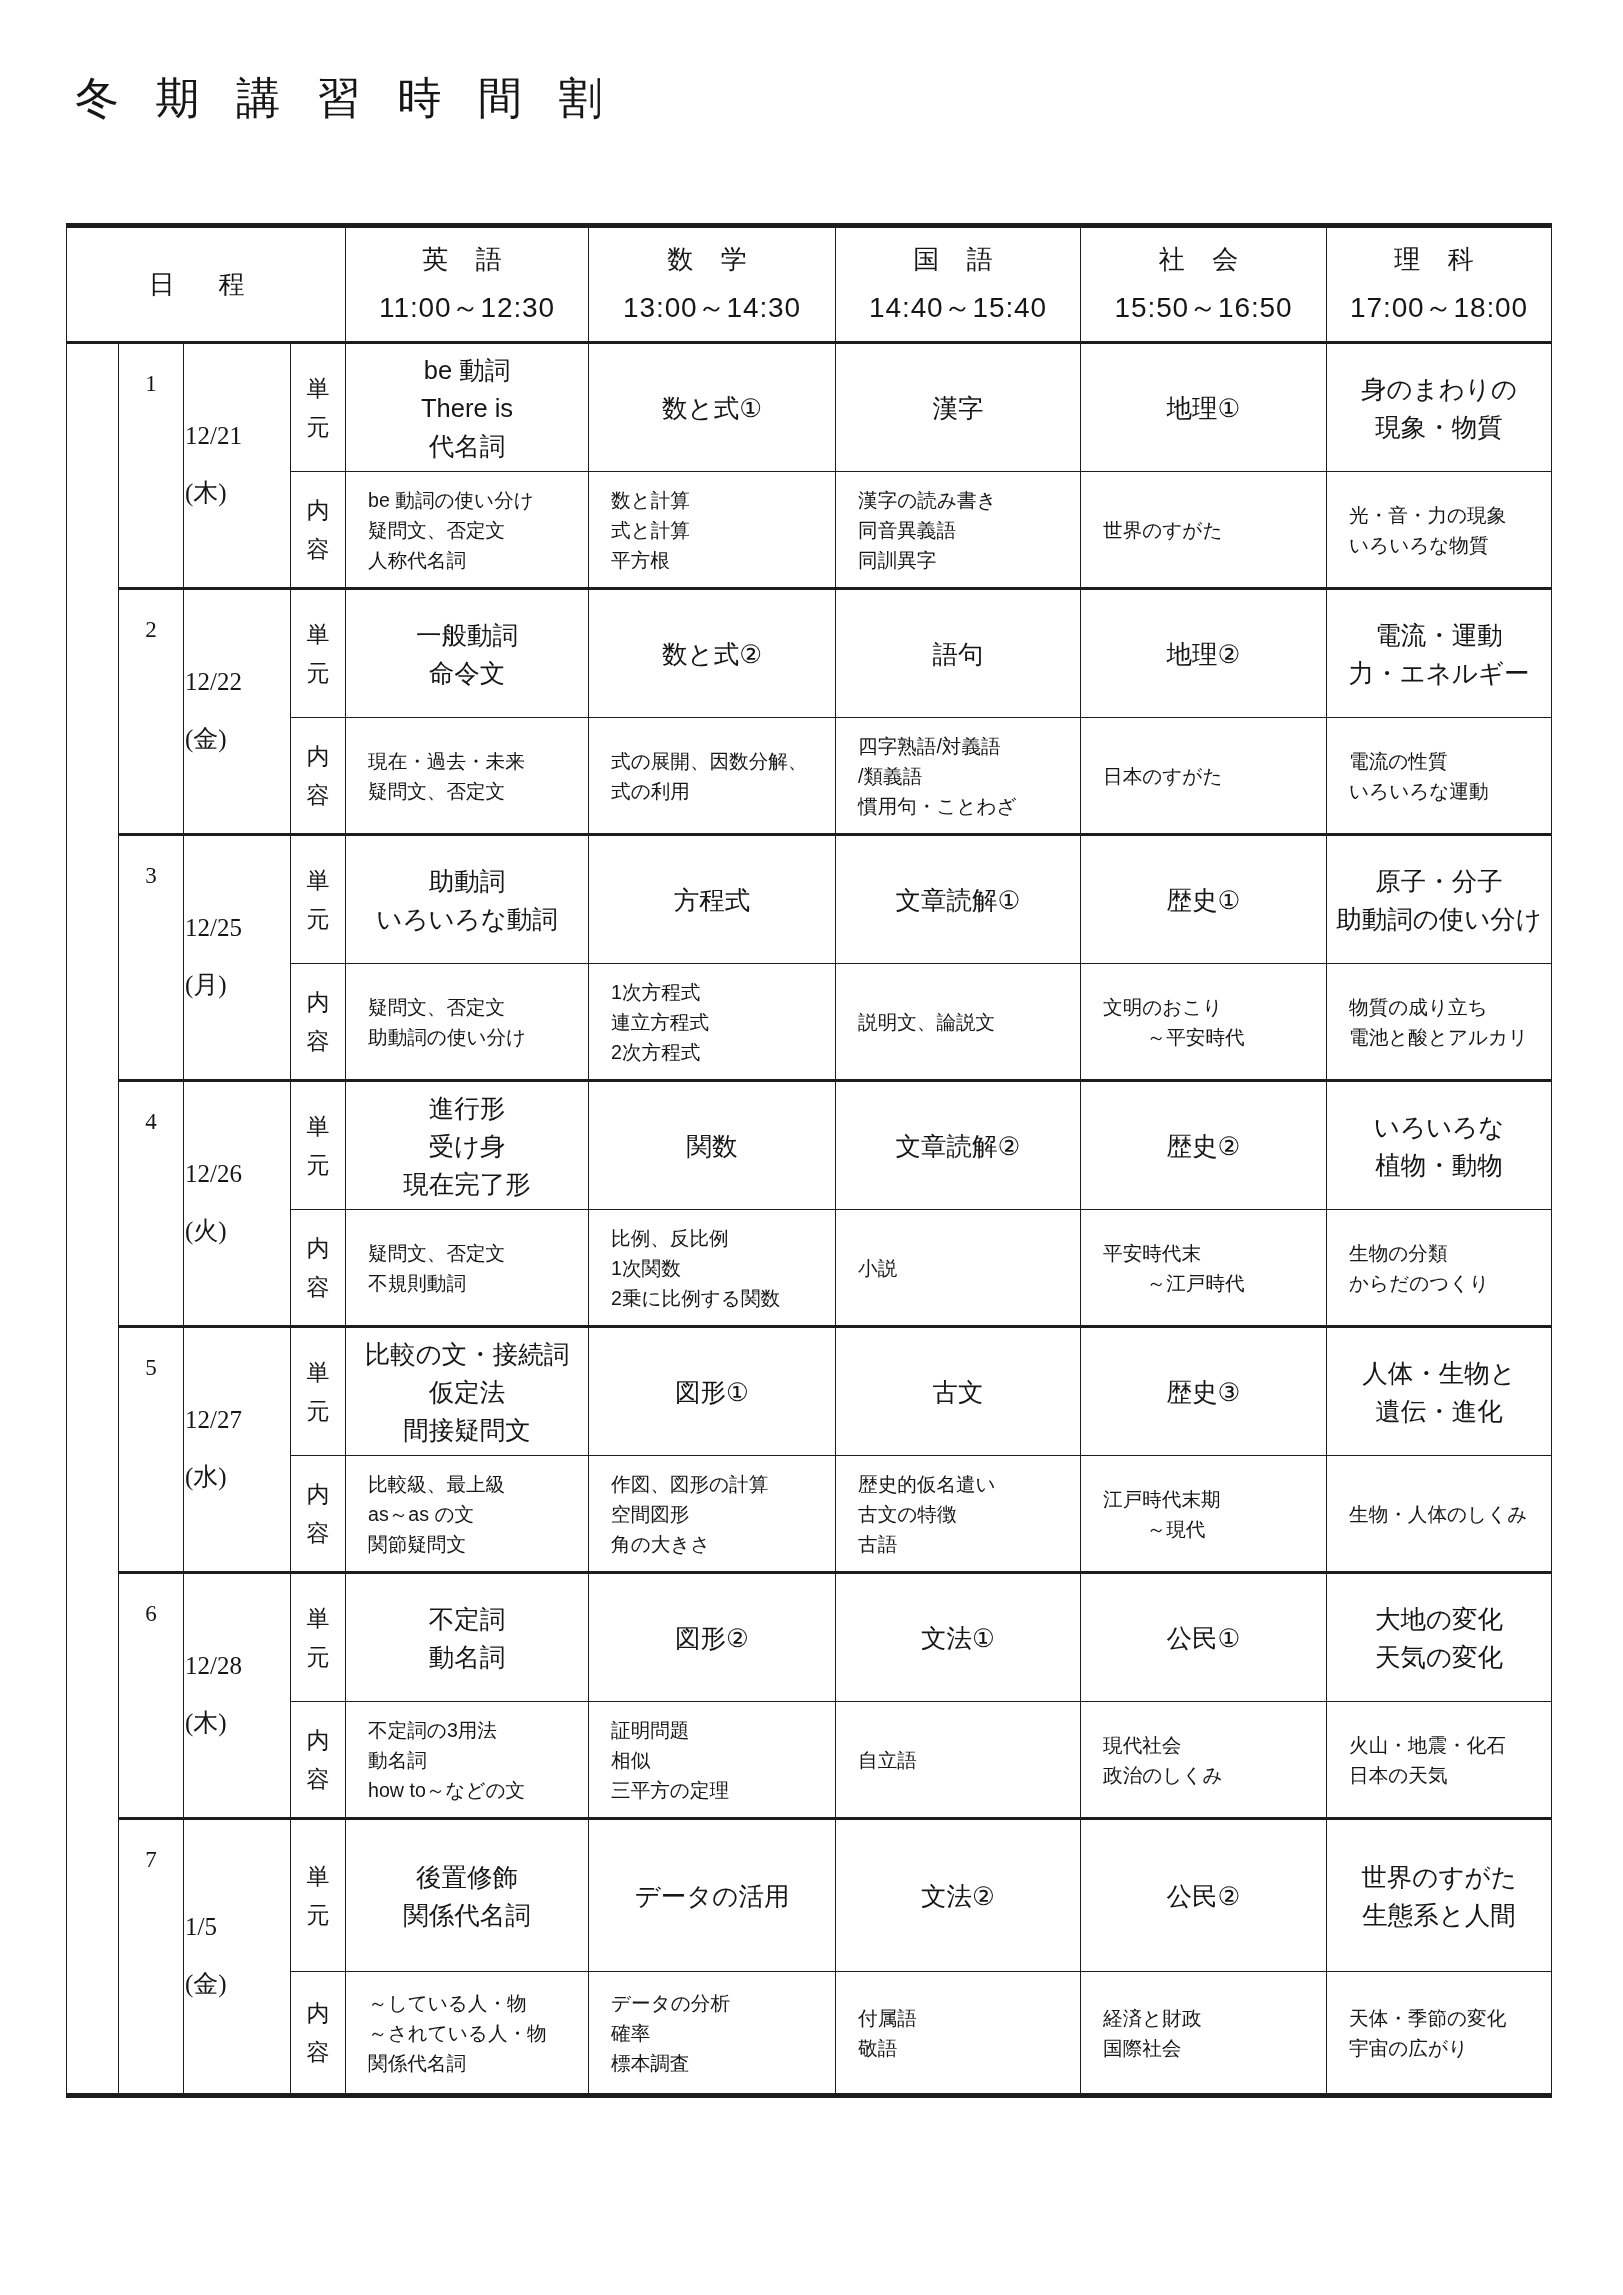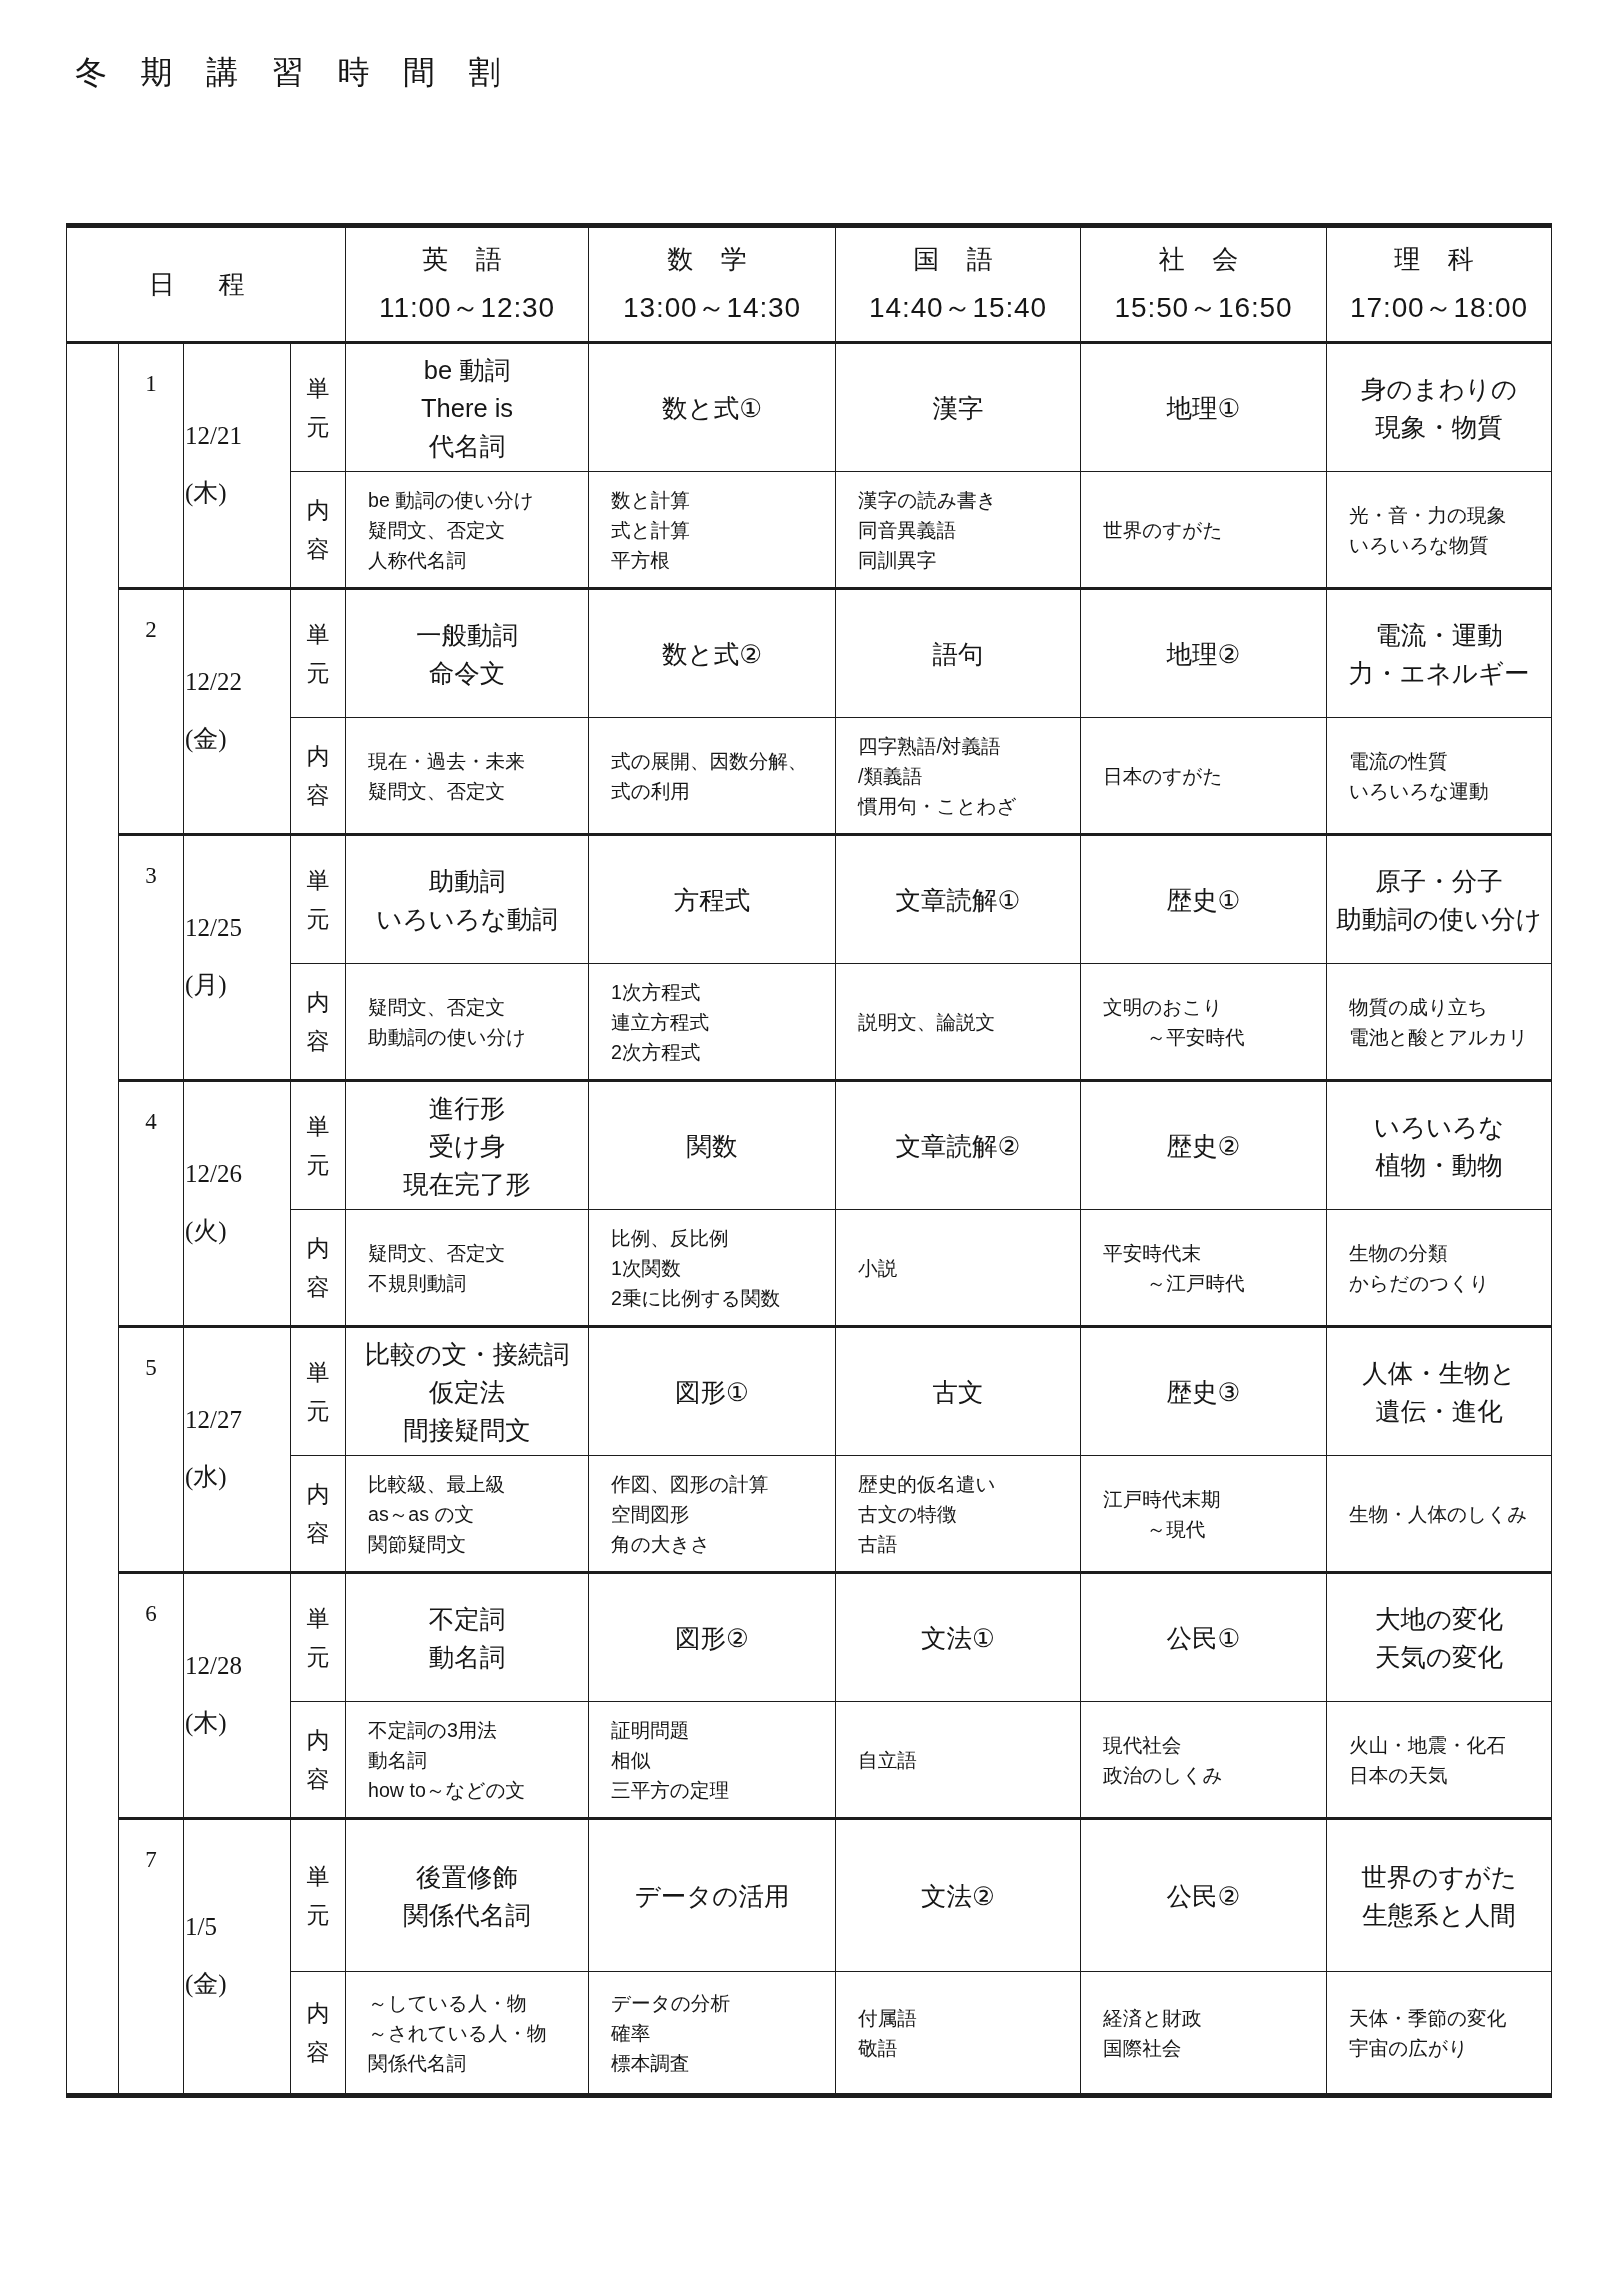--- a/index.html
+++ b/index.html
@@ -5,23 +5,23 @@
   html,body { margin:0; padding:0; }
   body {
     width:1623px; height:2295px;
     background:#ffffff;
     color:#161616;
     font-family:"Liberation Sans","DejaVu Sans",sans-serif;
     position:relative;
     overflow:hidden;
   }
   .page-title {
-    position:absolute; left:75px; top:51px;
+    position:absolute; left:75px; top:69px;
     font-family:"Liberation Serif","DejaVu Serif",serif;
-    font-size:32px; letter-spacing:12.8px; font-weight:500;
+    font-size:44px; letter-spacing:12.8px; font-weight:500;
     white-space:nowrap;
   }
   table.timetable {
     position:absolute; left:66px; top:223px;
     border-collapse:collapse; table-layout:fixed;
     width:1485px;
     border:1.7px solid #1d1d1d;
     border-top:5.1px solid #1d1d1d;
     border-bottom:5.1px solid #1d1d1d;
   }

